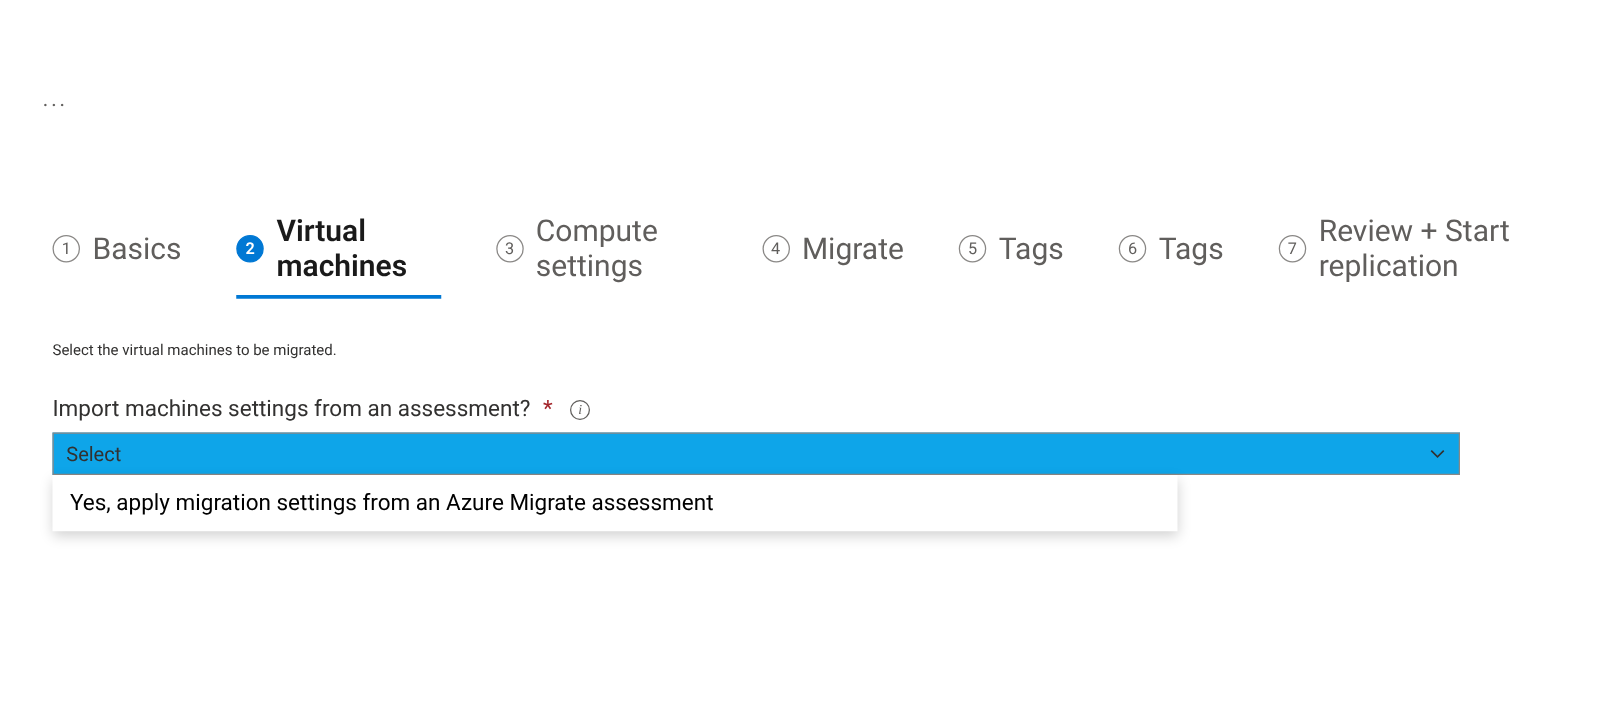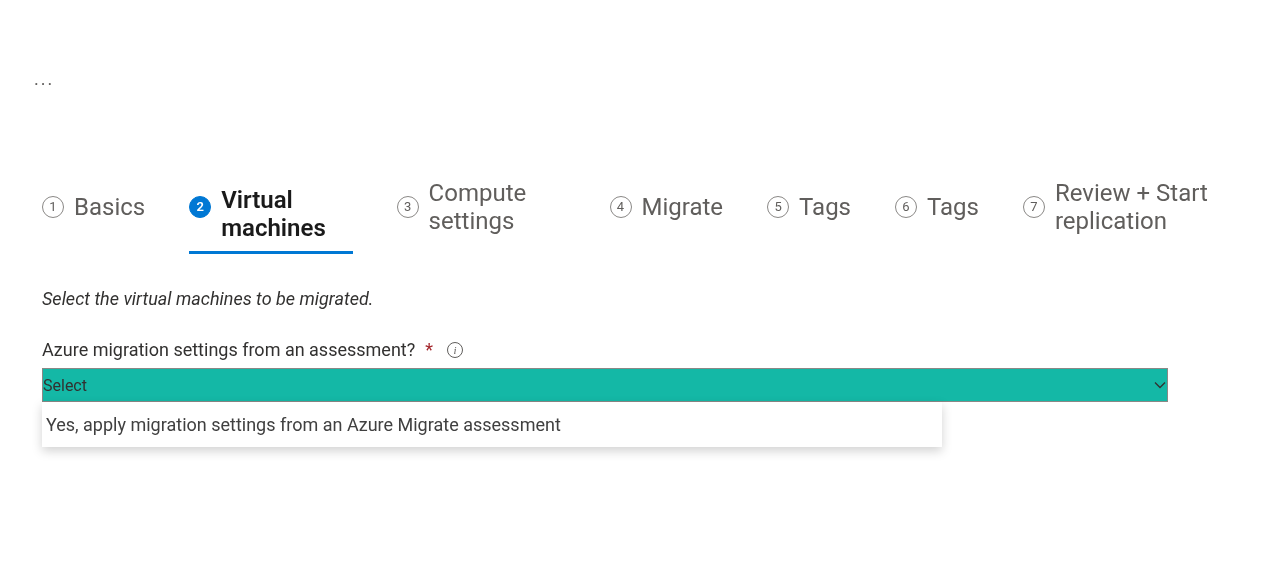--- a/index.html
+++ b/index.html
@@ -78,31 +78,29 @@
     background: #0078d4;
     border-color: #0078d4;
     color: #ffffff;
     font-weight: 600;
   }
   .tab-label {
     font-size: 24px;
   }
   .tab.active .tab-label {
     font-weight: 600;
-    margin-top: 15px;
   }
 
   .content {
     margin-top: 36px;
     padding-left: 12px;
   }
   .subtitle {
-    font-size: 18px;
-    color: #323130;
-    font-style: italic;
+    font-size: 12px;
+    color: #323130;
   }
 
   .field-label-row {
     margin-top: 30px;
     display: flex;
     align-items: center;
     gap: 6px;
     font-size: 18px;
     color: #323130;
   }
@@ -133,47 +131,47 @@
     width: 1126px;
   }
   .select {
     width: 100%;
     height: 34px;
     border: 1px solid #8a8886;
     box-sizing: border-box;
     display: flex;
     align-items: center;
     justify-content: space-between;
-    padding: 0 0;
+    padding: 0 10px;
     font-size: 16px;
     color: #323130;
     cursor: pointer;
-    background: #14b8a6;
+    background: #0ea5e9;
   }
   .chevron {
     width: 14px;
     height: 14px;
     display: inline-block;
   }
   .chevron svg { display:block; }
 
   .dropdown {
     position: absolute;
     left: 0;
     top: 34px;
     width: 900px;
     background: #ffffff;
     box-shadow: 0 4px 10px rgba(0,0,0,0.18);
     box-sizing: border-box;
     z-index: 10;
   }
   .option {
-    padding: 12px 4px;
+    padding: 12px 14px;
     font-size: 18px;
-    color: #404040;
+    color: #000000;
     cursor: pointer;
   }
 </style>
 </head>
 <body>
 
 <div class="page">
 
   <div class="title-row">
     <div class="more-icon">···</div>
@@ -207,21 +205,21 @@
       <div class="tab">
         <div class="step-circle">7</div>
         <div class="tab-label">Review + Start replication</div>
       </div>
     </div>
 
   <div class="content">
     <div class="subtitle">Select the virtual machines to be migrated.</div>
 
     <div class="field-label-row">
-      <span>Azure migration settings from an assessment?</span>
+      <span>Import machines settings from an assessment?</span>
       <span class="req">*</span>
       <span class="info-icon">i</span>
     </div>
 
     <div class="select-wrap">
       <div class="select">
         <span>Select</span>
         <span class="chevron">
           <svg viewBox="0 0 14 14" width="14" height="14">
               <path d="M2 4.5 L7 9.5 L12 4.5" fill="none" stroke="#323130" stroke-width="1.3"></path>

